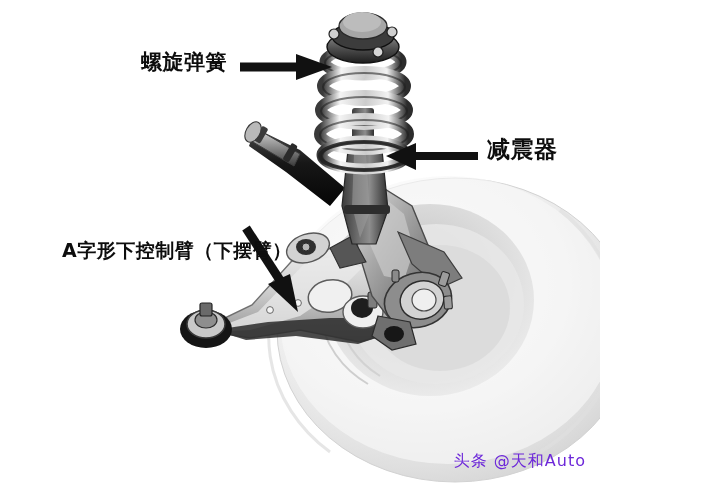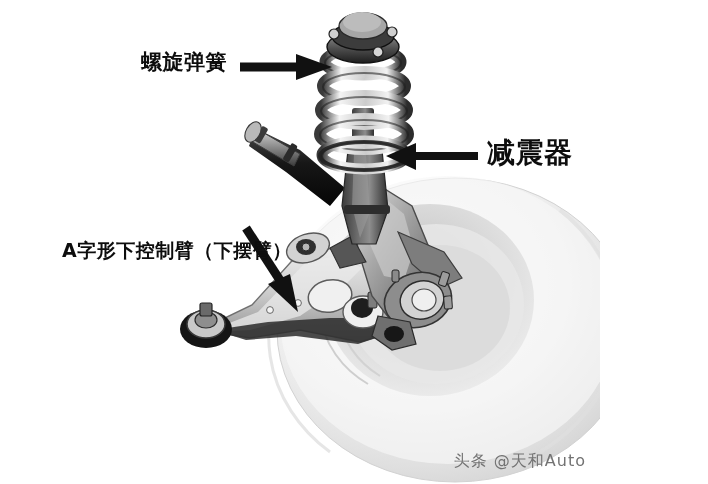--- a/index.html
+++ b/index.html
@@ -33,33 +33,33 @@
     font-family: "DejaVu Sans", "Liberation Sans", sans-serif;
   }
   #label-coil-spring {
     left: 141px;
     top: 48px;
     font-size: 21px;
   }
   #label-shock-absorber {
     left: 487px;
     top: 134px;
-    font-size: 28px;
+    font-size: 23px;
   }
   #label-control-arm {
     left: 62px;
     top: 190px;
     font-size: 19px;
     margin-top: 48px;
   }
   #watermark {
     position: absolute;
     right: 14px;
     bottom: 12px;
-    color: #737373;
+    color: #6d28d9;
     font-size: 16px;
     font-weight: 400;
     letter-spacing: 1px;
     white-space: nowrap;
     font-family: "DejaVu Sans", "Liberation Sans", sans-serif;
   }
 </style>
 </head>
 <body>
 

